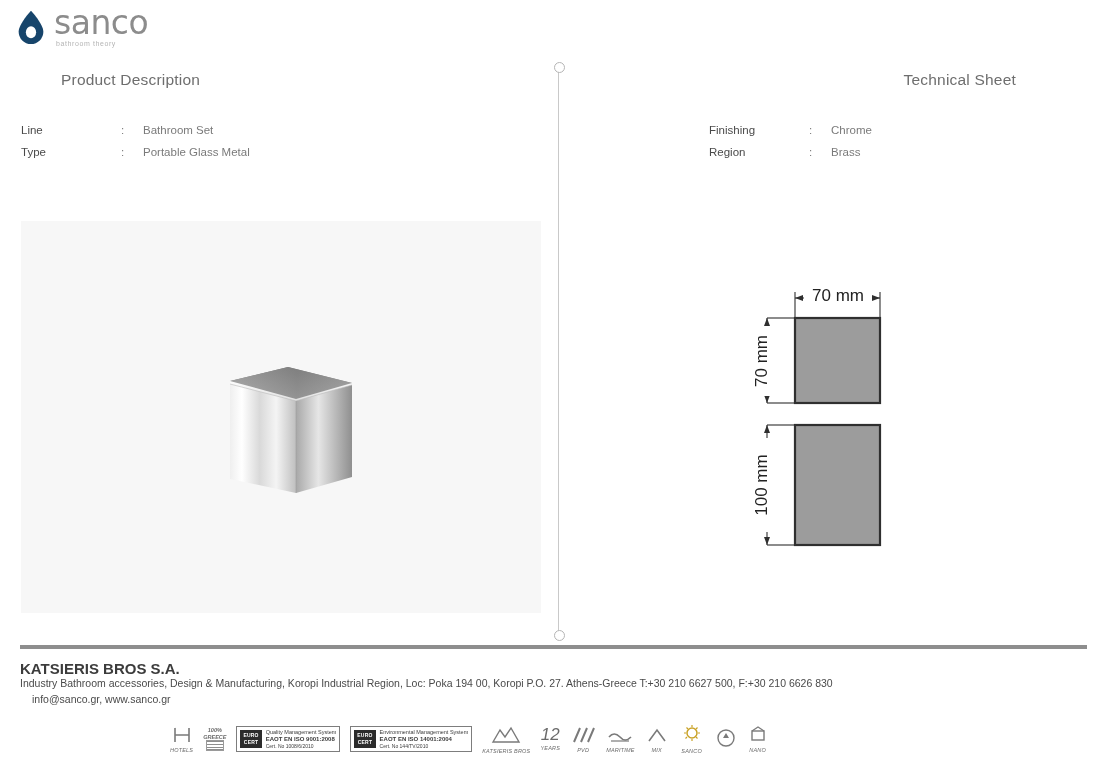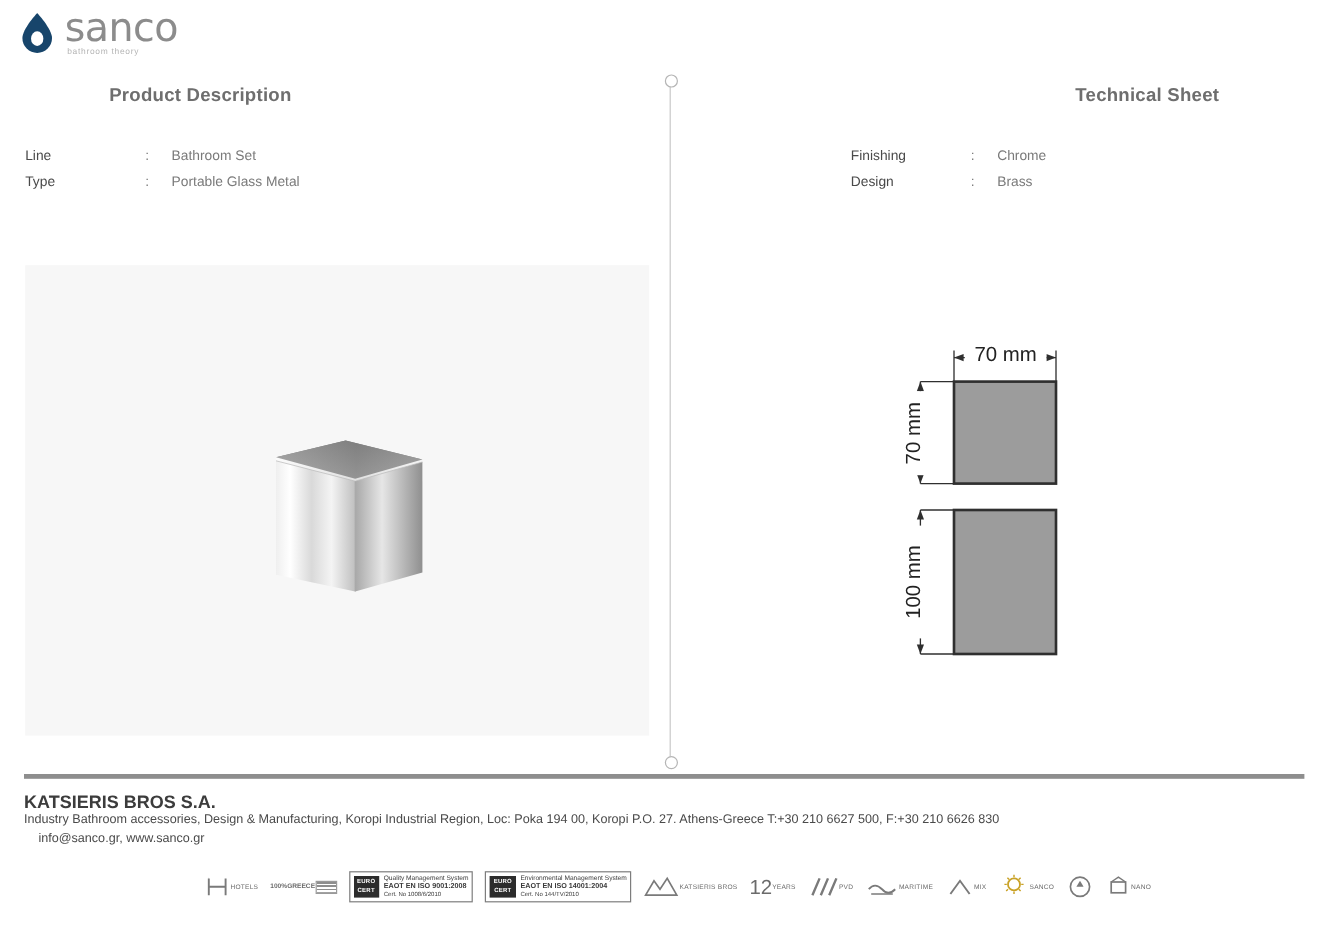--- a/index.html
+++ b/index.html
@@ -46,24 +46,23 @@
     color: #b4b4b4;
     letter-spacing: 0.6px;
     margin-top: 1px;
     margin-left: 2px;
   }
 
   
   .section-title {
     position: absolute;
     font-size: 15.5px;
-    font-weight: bold;
+    font-weight: normal;
     color: #6e6e6e;
     letter-spacing: 0.2px;
-    margin-left: 30px;
   }
   #product-description-title { left: 61px; top: 71px; }
   #technical-sheet-title { right: 91px; top: 71px; }
 
   
   .spec-table {
     position: absolute;
     font-size: 11.5px;
     color: #4a4a4a;
     border-collapse: collapse;
@@ -184,22 +183,24 @@
     font-size: 5.5px;
     line-height: 1.25;
   }
   .badge-caption {
     text-align: center;
     margin-top: 2px;
     letter-spacing: 0.2px;
   }
   .badge-col {
     display: flex;
+    flex-direction: column;
     align-items: center;
     justify-content: center;
+    font-style: italic;
   }
   .badge-cert-box {
     border: 1px solid #7d7d7d;
     padding: 2px 3px;
     display: flex;
     align-items: center;
     gap: 4px;
     height: 26px;
     box-sizing: border-box;
   }
@@ -264,21 +265,21 @@
   </table>
 
 <table class="spec-table" id="right-specs">
   <tbody>
       <tr>
     <td class="spec-label">Finishing</td>
     <td class="spec-colon">:</td>
     <td class="spec-value">Chrome</td>
   </tr>
   <tr>
-    <td class="spec-label">Design</td>
+    <td class="spec-label">Region</td>
     <td class="spec-colon">:</td>
     <td class="spec-value">Brass</td>
   </tr>
 </tbody>
   </table>
 
 <div class="product-panel">
   <svg class="box3d" viewBox="0 0 130 130">
     <defs>
       <linearGradient id="frontFace" x1="0" y1="0" x2="1" y2="0">

